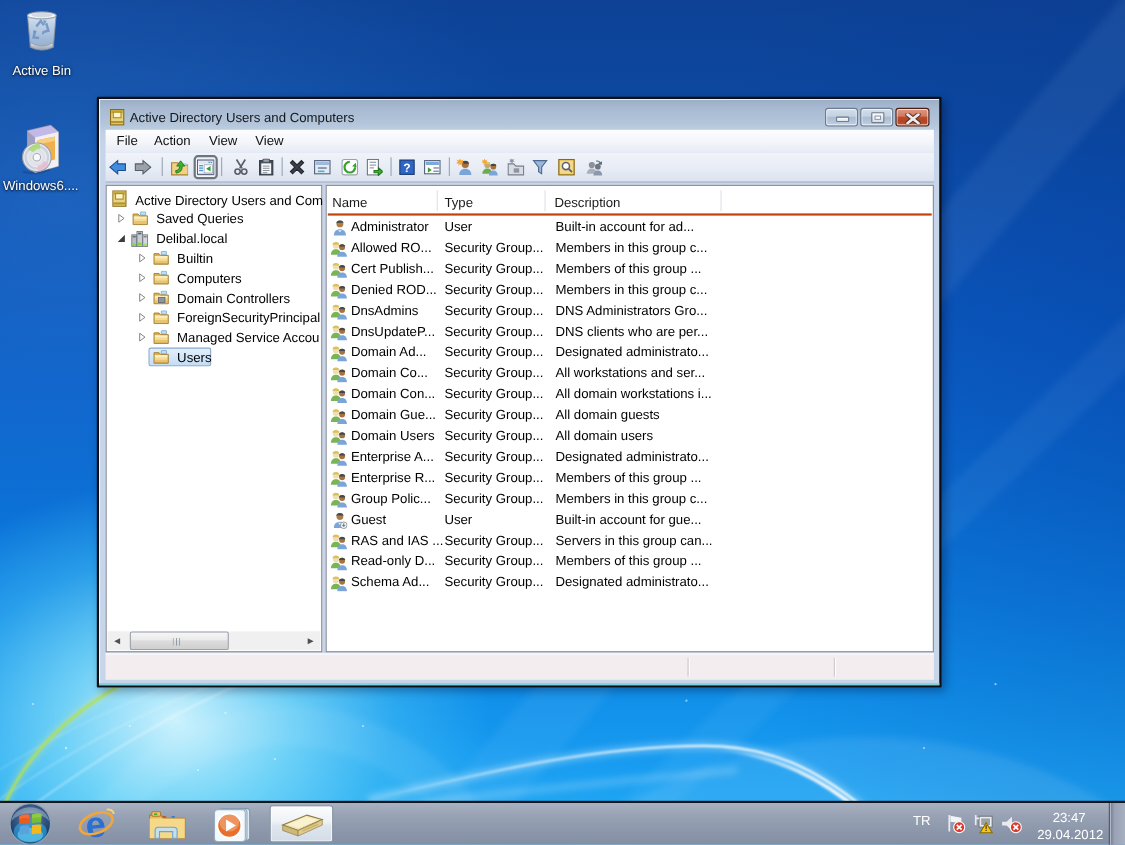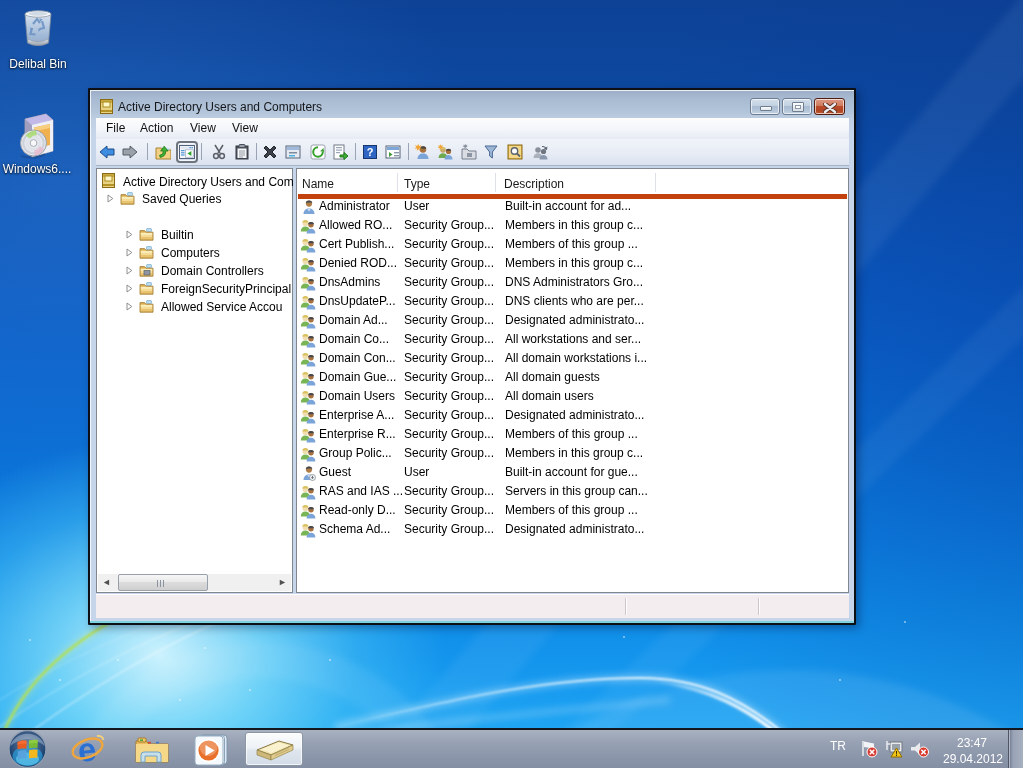--- a/index.html
+++ b/index.html
@@ -40,21 +40,21 @@
 .tsep{position:absolute;top:4px;width:1px;height:17px;background:#9aa4b5;}
 .tico{position:absolute;top:5px;width:16px;height:16px;}
 #presswrap{position:absolute;left:80px;top:2px;width:22px;height:22px;border:2px solid #6e747e;border-radius:4px;background:linear-gradient(180deg,#e9eef5,#d3dce9);box-shadow:inset 0 0 0 1px #f4f7fb;box-sizing:border-box;}
 
 .pane{position:absolute;background:#fff;border:1px solid #82878f;box-sizing:border-box;}
 #tree{left:6px;top:78px;width:197px;height:425px;}
 #list{left:206px;top:78px;width:553px;height:425px;}
 
 .trow{position:absolute;height:18px;line-height:18px;color:#000;white-space:nowrap;}
 
-#lhead{position:absolute;left:1px;right:1px;top:1px;height:24px;background:#fff;border-bottom:5px solid #c2410c;}
+#lhead{position:absolute;left:1px;right:1px;top:1px;height:24px;background:#fff;border-bottom:2px solid #c2410c;}
 .hsep{position:absolute;top:3px;width:1px;height:19px;background:#dde1e7;}
 .lrow{position:absolute;height:19px;line-height:19px;color:#000;white-space:nowrap;}
 .lico{position:absolute;top:2px;}
 
 #hscroll{position:absolute;left:1px;bottom:1px;height:17px;right:1px;background:#f0f0f0;}
 .sbtn{position:absolute;top:0;width:17px;height:17px;background:#f0f0f0;color:#505050;font-size:9px;text-align:center;line-height:17px;}
 #hthumb{position:absolute;left:20px;top:0px;width:90px;height:17px;box-sizing:border-box;background:linear-gradient(180deg,#f6f6f6,#eaeaea 45%,#dcdcdc 50%,#cfcfcf 100%);border:1px solid #98a0ab;border-radius:2px;}
 #hgrip{position:absolute;left:38px;top:5px;width:8px;height:7px;
  background:linear-gradient(90deg,#8a93a0 1px,transparent 1px);background-size:3px 7px;}
 
@@ -152,21 +152,21 @@
   <path d="M12 16 l4 -5 3 4"></path>
   <path d="M21 13 l2 7 -4.5 1"></path>
   <path d="M11 20 l-1.5 6 5 .5"></path>
  </g>
  <g fill="#6f94c4" opacity=".9">
   <path d="M18.2 10.2 l3.4 1 -2.4 2.6 z"></path>
   <path d="M20 21.8 l-2.8 2 .4 -3.6 z"></path>
   <path d="M9 19.4 l.8 3.6 2.6 -2.4 z"></path>
  </g>
 </svg>
-<div class="dlabel" style="left:0px;top:57px;width:76px;">Delibal Bin</div>
+<div class="dlabel" style="left:0px;top:57px;width:76px;">Active Bin</div>
 
 <svg width="42" height="48" style="position:absolute;left:16px;top:112px">
  <path d="M9 7 L30 2 L37 8 L37 39 L16 45 L9 39 Z" fill="#d8dbe8" stroke="#8f93a8"></path>
  <path d="M9 7 L30 2 L37 8 L16 13 Z" fill="#c3b9e6"></path>
  <path d="M9 7 L16 13 L16 45 L9 39 Z" fill="#a09fc0"></path>
  <path d="M16 13 L37 8 L37 39 L16 45 Z" fill="#eef0f6"></path>
  <path d="M18 15.5 L34 12 L34 33 L18 37 Z" fill="#f0b04e"></path>
  <path d="M18 15.5 L34 12 L34 16 L18 19.5 Z" fill="#f7cd7e"></path>
  <circle cx="17.5" cy="31" r="13" fill="#e6e8ee" stroke="#9a9da8"></circle>
  <circle cx="17.5" cy="31" r="10.2" fill="none" stroke="#cdd1da" stroke-width="2"></circle>
@@ -361,20 +361,37 @@
         <svg style="position:absolute;left:23px;top:2px" width="15" height="13">
           <rect x="7.6" y="0.6" width="4.8" height="3" rx="0.5" fill="#bedff4" stroke="#6da6cc" stroke-width="0.7"></rect>
           <path d="M1 2.6 h4.6 l1.4 1.6 h7 v8 h-13 z" fill="#dcae52"></path>
           <path d="M1.5 4.8 h12 v6.3 h-12 z" fill="#f4dc96"></path>
           <path d="M1.5 4.8 h12 v2 h-12 z" fill="#fbeebb"></path>
           <path d="M1.5 9 h12 v2.2 h-12 z" fill="#e8c370"></path>
           <path d="M1 2.6 h4.6 l1.4 1.6 h7 v8 h-13 z" fill="none" stroke="#a9853d" stroke-width="0.9"></path>
         </svg>
         <span style="position:absolute;left:45px;top:0px">Saved Queries</span>
       </div>
+      <div class="trow" style="left:0px;top:39px;width:194px">
+        <svg style="position:absolute;left:9px;top:5px" width="9" height="9">
+          <path d="M7.5 0.5 V7 H1 Z" fill="#3c3c3c"></path>
+        </svg>
+        <svg style="position:absolute;left:22px;top:2px" width="16" height="15">
+          <rect x="5.5" y="0.5" width="5" height="13.5" fill="#c8cdd4" stroke="#70767f" stroke-width="0.8"></rect>
+          <rect x="6.5" y="1.5" width="3" height="1.6" fill="#5a6068"></rect>
+          <rect x="0.8" y="3.5" width="4.4" height="10.5" fill="#b8bec6" stroke="#70767f" stroke-width="0.8"></rect>
+          <rect x="10.8" y="3.5" width="4.4" height="10.5" fill="#d4d8de" stroke="#70767f" stroke-width="0.8"></rect>
+          <rect x="1.6" y="4.5" width="2.8" height="1.4" fill="#6a7078"></rect>
+          <rect x="11.6" y="4.5" width="2.8" height="1.4" fill="#80868e"></rect>
+          <rect x="6.3" y="10.5" width="3.4" height="2.6" fill="#7ed63e"></rect>
+          <rect x="1.4" y="11.5" width="3" height="2" fill="#7ed63e"></rect>
+          <rect x="11.4" y="11.5" width="3" height="2" fill="#9adf5e"></rect>
+        </svg>
+        <span style="position:absolute;left:45px;top:0px">Delibal.local</span>
+      </div>
       <div class="trow" style="left:0px;top:57px;width:230px">
         <svg style="position:absolute;left:28px;top:4px" width="9" height="9">
           <path d="M2 1 L6.8 4.5 L2 8 Z" fill="#fff" stroke="#848484" stroke-width="0.9"></path>
         </svg>
         <svg style="position:absolute;left:42px;top:2px" width="15" height="13">
           <rect x="7.6" y="0.6" width="4.8" height="3" rx="0.5" fill="#bedff4" stroke="#6da6cc" stroke-width="0.7"></rect>
           <path d="M1 2.6 h4.6 l1.4 1.6 h7 v8 h-13 z" fill="#dcae52"></path>
           <path d="M1.5 4.8 h12 v6.3 h-12 z" fill="#f4dc96"></path>
           <path d="M1.5 4.8 h12 v2 h-12 z" fill="#fbeebb"></path>
           <path d="M1.5 9 h12 v2.2 h-12 z" fill="#e8c370"></path>
@@ -430,21 +447,33 @@
           <path d="M2 1 L6.8 4.5 L2 8 Z" fill="#fff" stroke="#848484" stroke-width="0.9"></path>
         </svg>
         <svg style="position:absolute;left:42px;top:2px" width="15" height="13">
           <rect x="7.6" y="0.6" width="4.8" height="3" rx="0.5" fill="#bedff4" stroke="#6da6cc" stroke-width="0.7"></rect>
           <path d="M1 2.6 h4.6 l1.4 1.6 h7 v8 h-13 z" fill="#dcae52"></path>
           <path d="M1.5 4.8 h12 v6.3 h-12 z" fill="#f4dc96"></path>
           <path d="M1.5 4.8 h12 v2 h-12 z" fill="#fbeebb"></path>
           <path d="M1.5 9 h12 v2.2 h-12 z" fill="#e8c370"></path>
           <path d="M1 2.6 h4.6 l1.4 1.6 h7 v8 h-13 z" fill="none" stroke="#a9853d" stroke-width="0.9"></path>
         </svg>
-        <span style="position:absolute;left:64px;top:0px">Allowed Service Accou</span>
+        <span style="position:absolute;left:64px;top:0px">Managed Service Accou</span>
+      </div>
+      <div class="trow" style="left:0px;top:147px;width:194px">
+        <div style="position:absolute;left:38px;top:0px;width:57px;height:17px;border:1px solid #84a7cc;border-radius:2px;background:linear-gradient(180deg,#e3effc,#c4ddf5);box-sizing:border-box"></div>
+        <svg style="position:absolute;left:42px;top:2px" width="15" height="13">
+          <rect x="7.6" y="0.6" width="4.8" height="3" rx="0.5" fill="#bedff4" stroke="#6da6cc" stroke-width="0.7"></rect>
+          <path d="M1 2.6 h4.6 l1.4 1.6 h7 v8 h-13 z" fill="#dcae52"></path>
+          <path d="M1.5 4.8 h12 v6.3 h-12 z" fill="#f4dc96"></path>
+          <path d="M1.5 4.8 h12 v2 h-12 z" fill="#fbeebb"></path>
+          <path d="M1.5 9 h12 v2.2 h-12 z" fill="#e8c370"></path>
+          <path d="M1 2.6 h4.6 l1.4 1.6 h7 v8 h-13 z" fill="none" stroke="#a9853d" stroke-width="0.9"></path>
+        </svg>
+        <span style="position:absolute;left:64px;top:0px">Users</span>
       </div>
       <div id="hscroll">
         <div class="sbtn" style="left:0">◄</div>
         <div class="sbtn" style="right:0">►</div>
         <div id="hthumb">
           <div id="hgrip"></div>
         </div>
       </div>
     </div>
 

